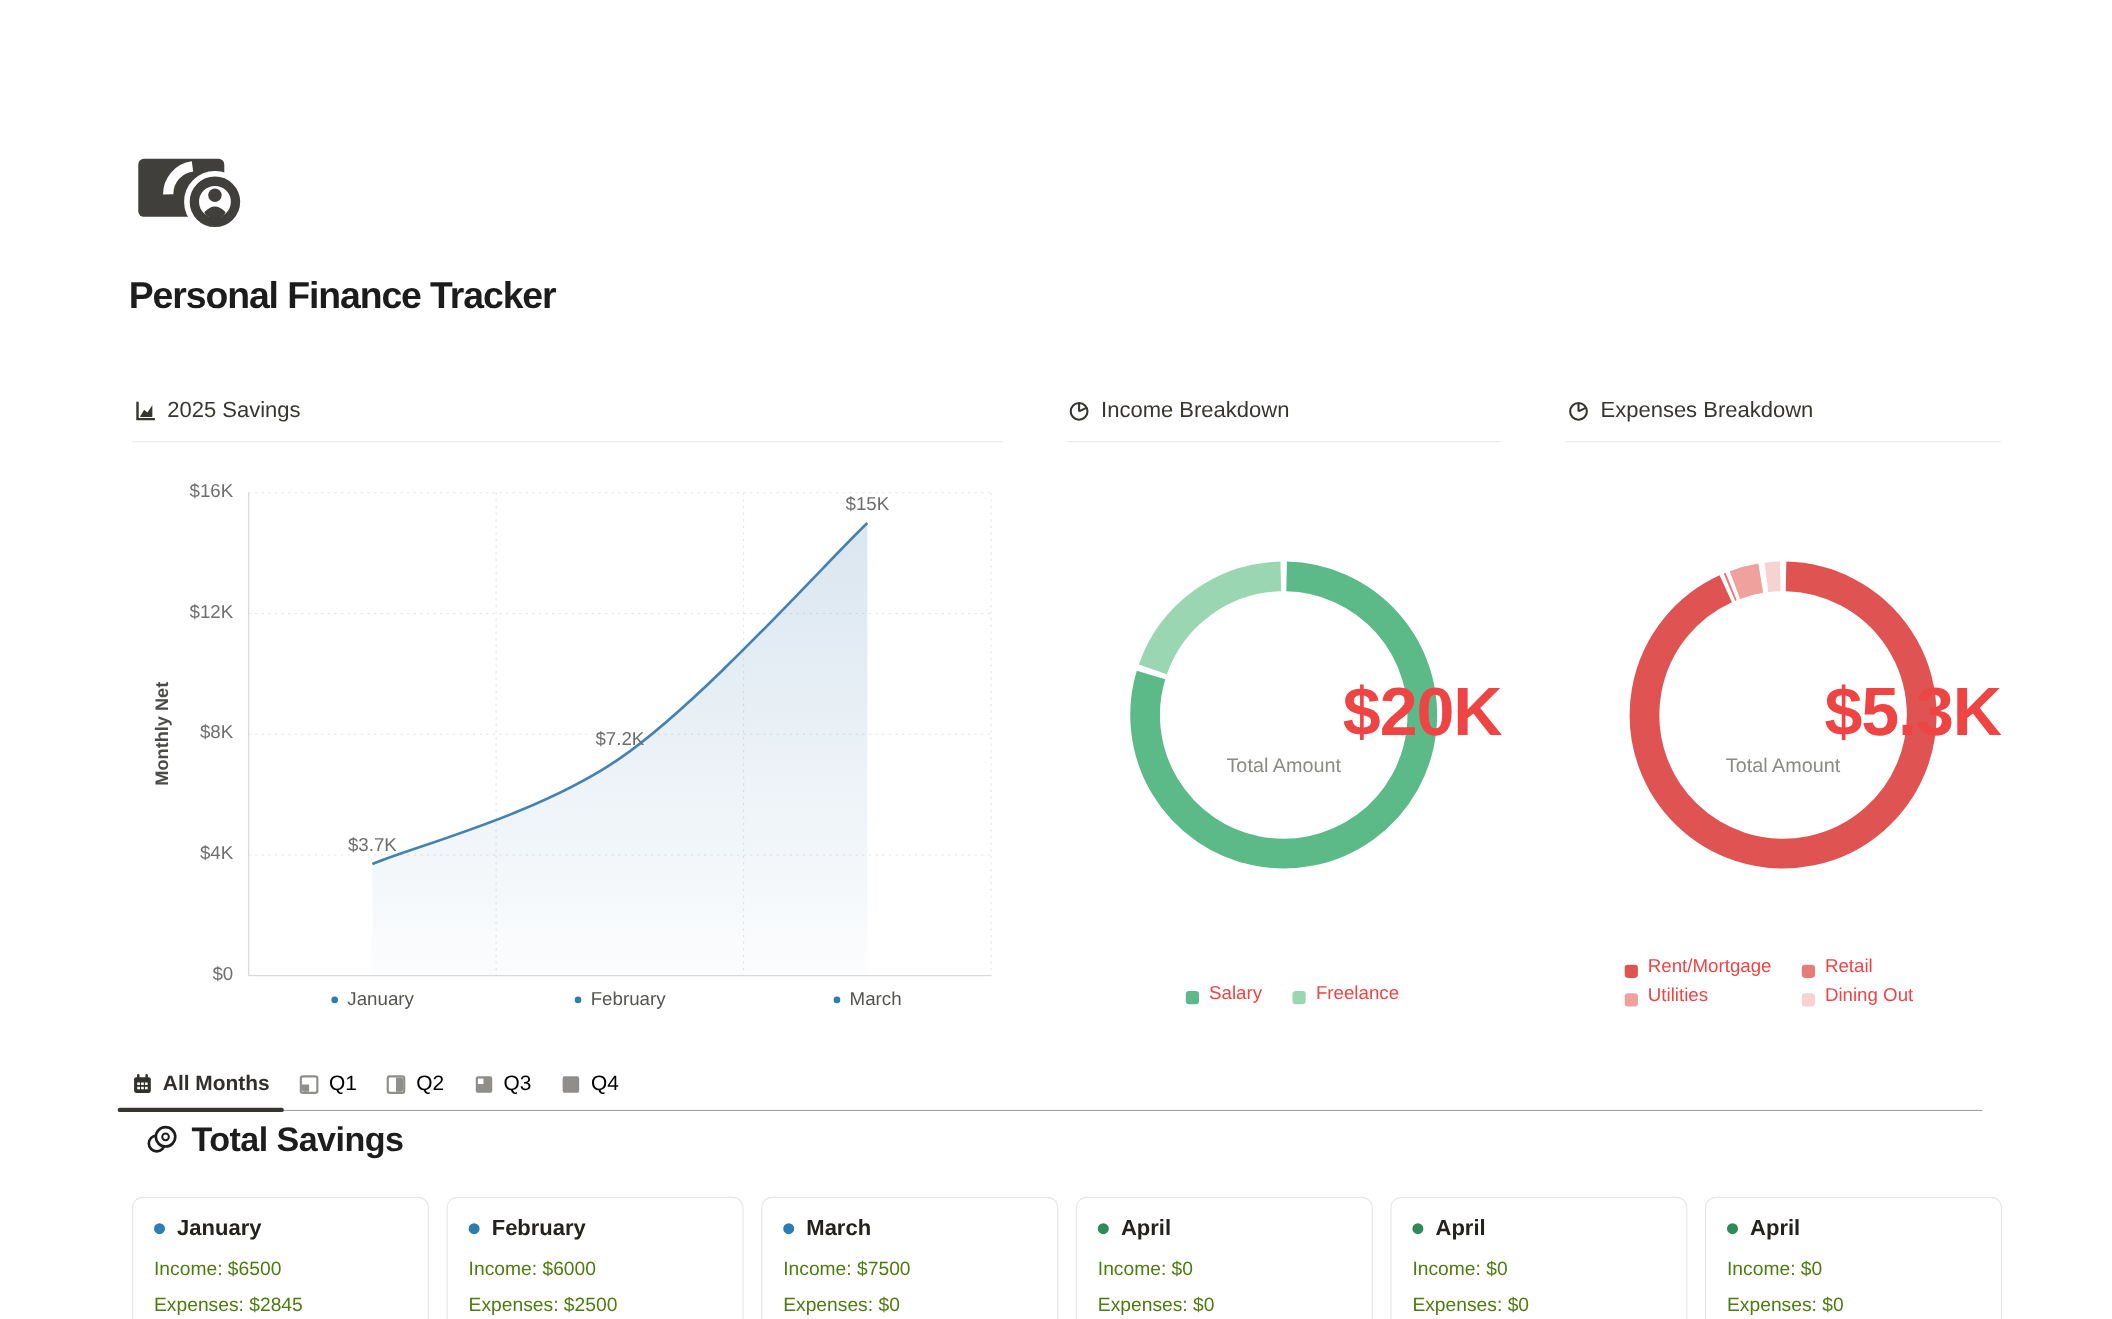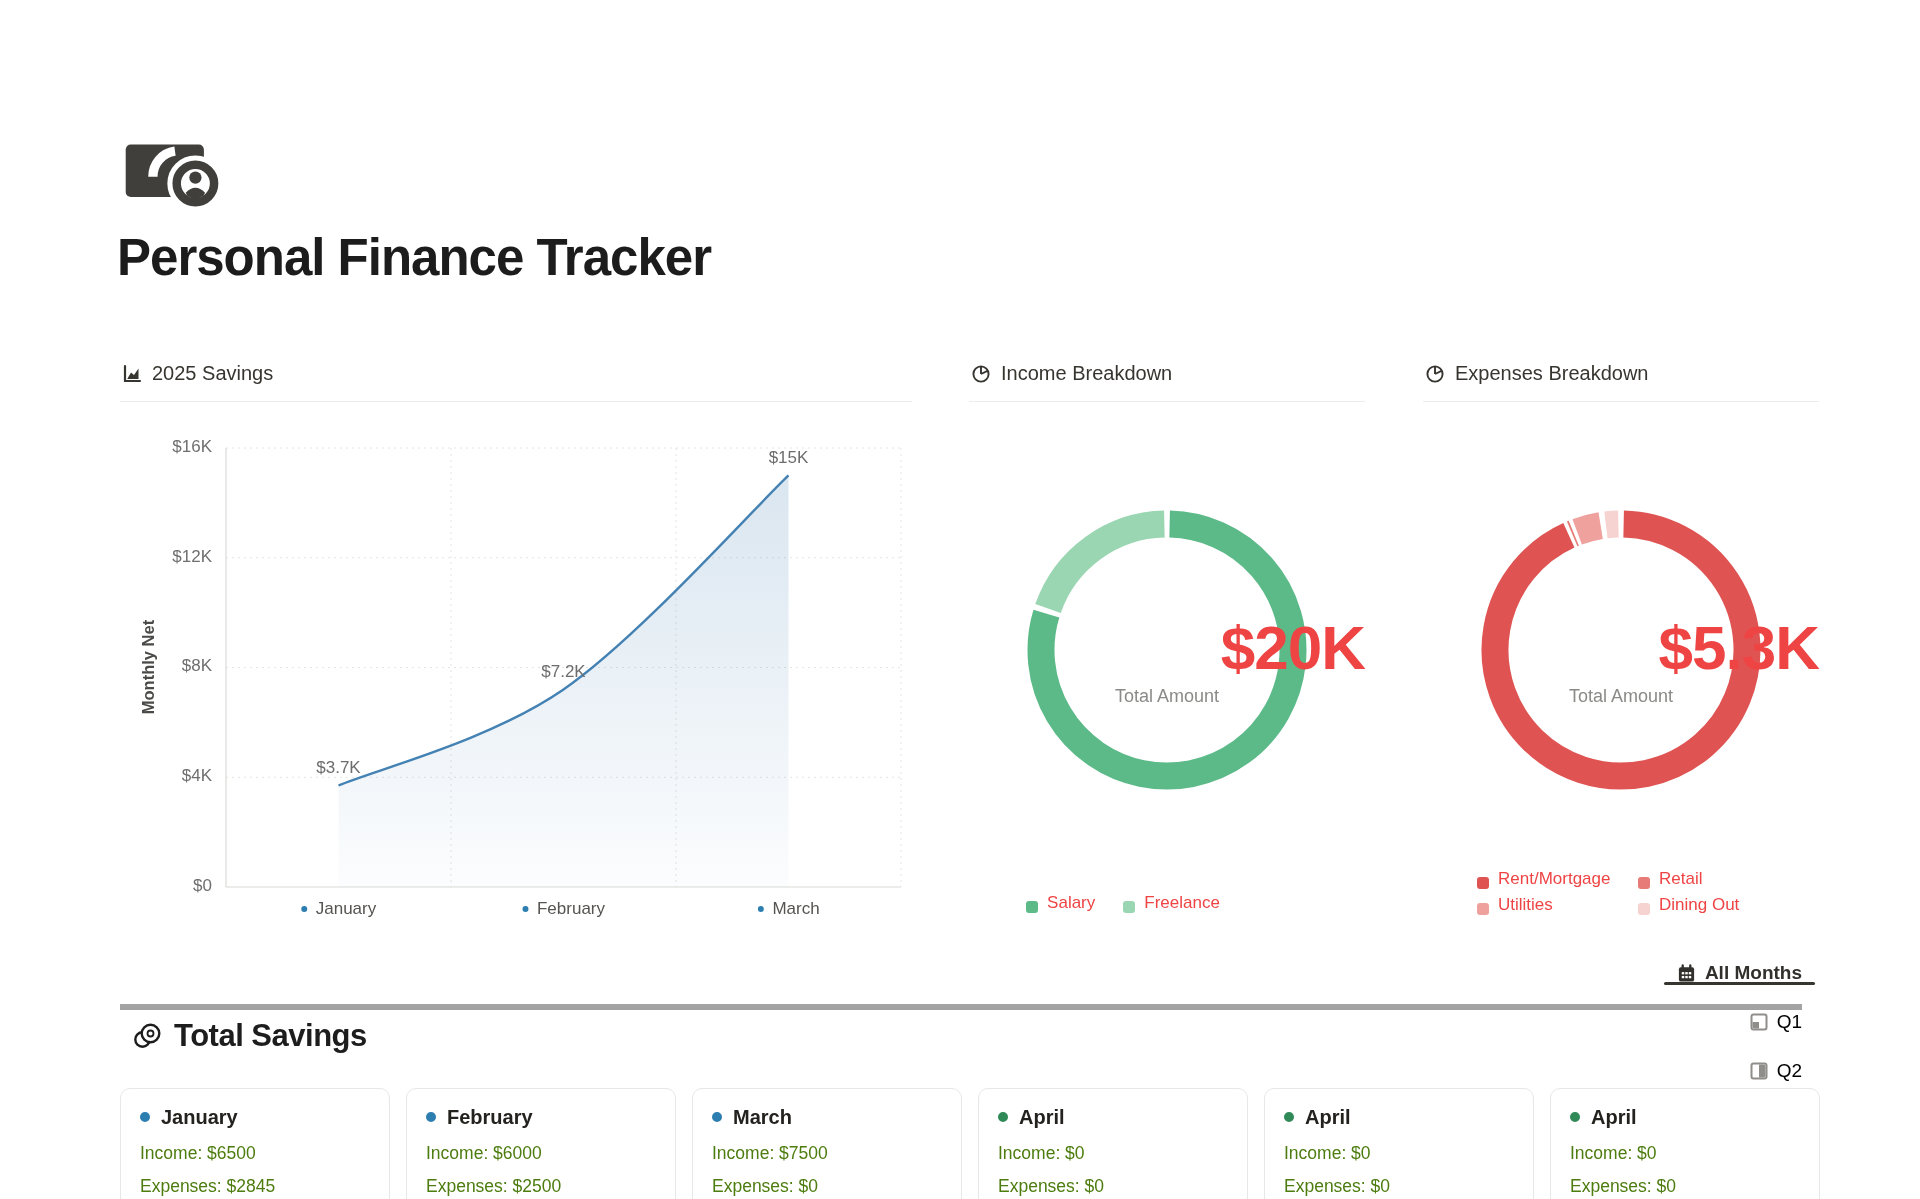--- a/index.html
+++ b/index.html
@@ -1,21 +1,21 @@
 <!DOCTYPE html>
 <html><head>
 <meta charset="utf-8">
 <style>
   * { box-sizing: border-box; margin: 0; padding: 0; }
   html,body { width:1920px; height:1199px; overflow:hidden; background:#ffffff;
     font-family:"Liberation Sans", sans-serif; -webkit-font-smoothing:antialiased; }
 
   
   #app-icon { position:absolute; left:124px; top:140px; width:102px; height:70px; }
-  #page-title { position:absolute; left:117px; top:228px; font-size:51px; font-weight:700;
+  #page-title { position:absolute; left:117px; top:250px; font-size:34px; font-weight:700;
     letter-spacing:-1px; color:#1c1c1c; }
 
   
   .panel { position:absolute; top:356px;text-align:right; }
   .panel-head { display:flex; align-items:center; gap:10px; padding:6px 4px 16px 2px;
     border-bottom:1px solid #ececea; font-size:20px; font-weight:500; color:#37352f; }
   .panel-head svg { flex:0 0 auto; }
 
   
   #savings-panel { left:120px; width:792px; }
@@ -32,30 +32,30 @@
   #income-panel { left:969px; width:396px; }
   #expenses-panel { left:1423px; width:396px; }
   .donut-svg { position:absolute; top:460px; width:396px; height:382px; }
   #income-donut { left:969px; } #expenses-donut { left:1423px; }
   .donut-value { position:absolute; width:396px; top:608px; height:80px; line-height:80px;
     text-align:right; font-size:62px; font-weight:700; letter-spacing:-1px; color:#ef4444; }
   .donut-sub { position:absolute; width:396px; top:686px; height:24px; text-align:center;
     font-size:18px; color:#8a8a87; }
   #income-center-value,#income-center-label { left:969px; }
   #expenses-center-value,#expenses-center-label { left:1423px; }
-  #income-legend { position:absolute; left:925px; top:893px; width:396px; display:flex;
+  #income-legend { position:absolute; left:977px; top:893px; width:396px; display:flex;
     justify-content:center; gap:28px; }
   .lg-item { display:flex; align-items:flex-end; gap:9px; font-size:17px; color:#ef4444; }
   .sw { width:12px; height:12px; border-radius:3px; flex:0 0 auto; }
   #expenses-legend { position:absolute; left:1477px; top:869px; display:grid;
     grid-template-columns:161px auto; row-gap:6px; column-gap:0; }
 
   
   #tab-bar { position:absolute; left:120px; top:962px; width:1682px; height:48px;
-    display:flex; align-items:flex-end; gap:27px; border-bottom:6px solid #a3a3a3;flex-direction:column; }
+    display:flex; align-items:center; gap:27px; border-bottom:1px solid #a3a3a3; }
   .tab { position:relative; display:flex; align-items:center; gap:9px; height:48px;
     font-size:19px; font-weight:500; color:#000000; cursor:pointer; }
   .tab.active { color:#32302c; font-weight:700; }
   .tab.active::after { content:''; position:absolute; left:-13px; right:-13px; bottom:-1px;
     height:3.5px; background:#37352f; border-radius:2px; }
 
   
   #total-savings-head { position:absolute; left:132px; top:1018px; display:flex;
     align-items:center; gap:12px; }
   #total-savings-title { font-size:31px; font-weight:700; color:#1d1d1d; letter-spacing:-0.5px; }

